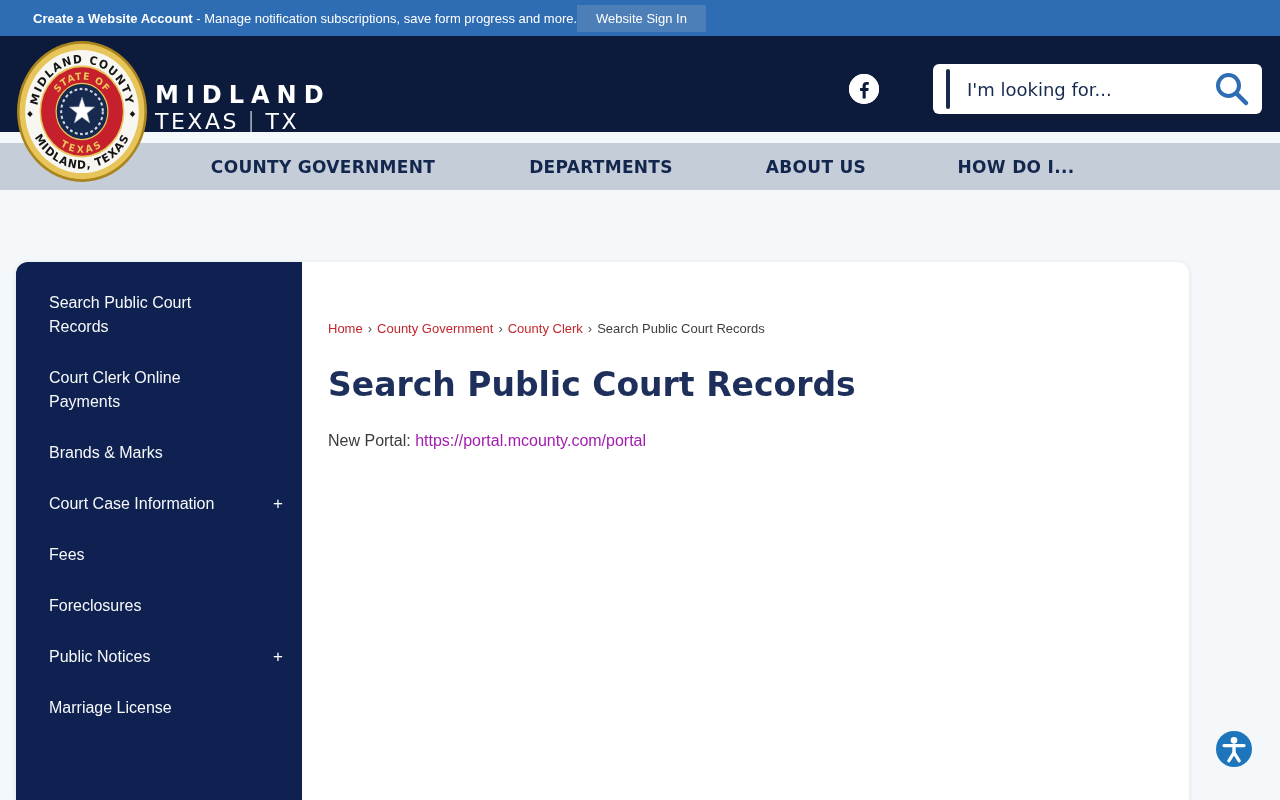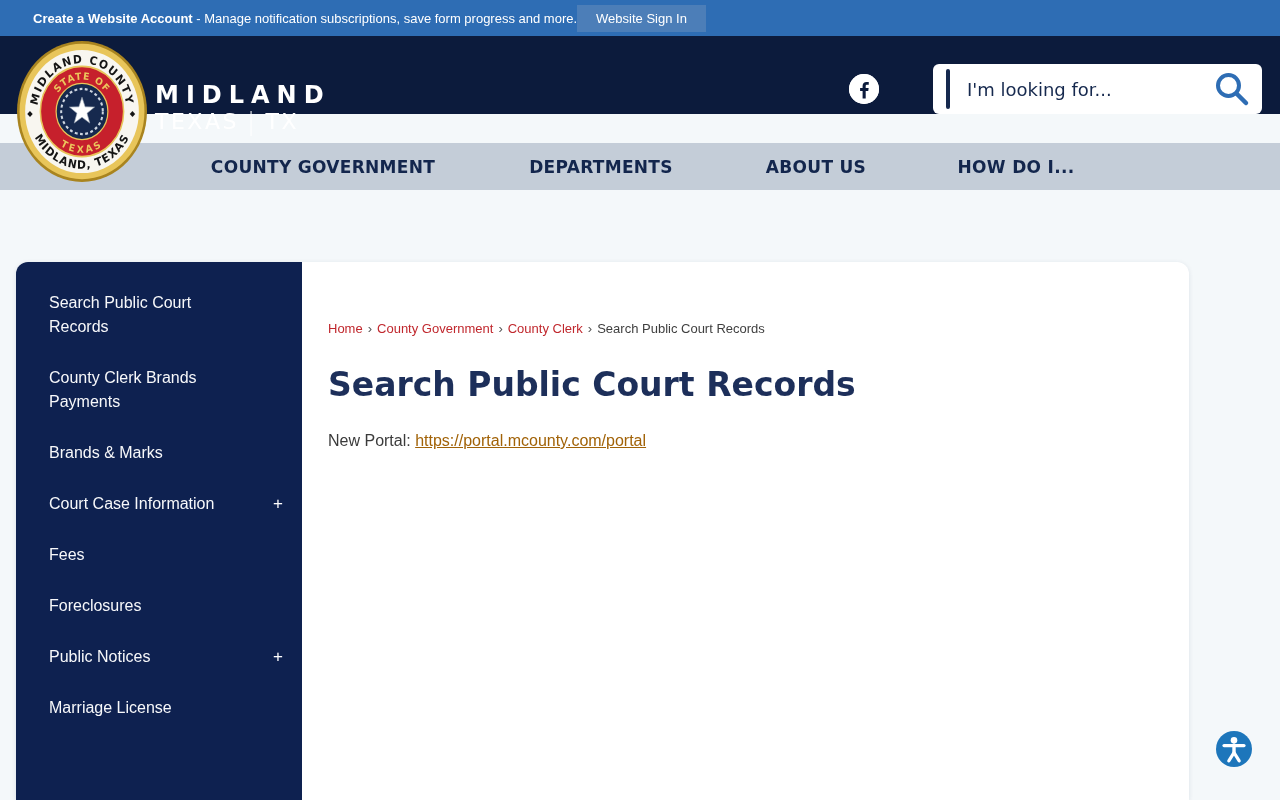--- a/index.html
+++ b/index.html
@@ -18,21 +18,21 @@
   }
   .topbar-text { margin-left:33px; font-size:13px; color:#fff; }
   .promo-link { font-weight:bold; color:#fff; cursor:pointer; }
   .signin-btn {
     height:27px; background:#4c7eb8; color:#fff; font-size:13px;
     display:flex; align-items:center; padding:0 19px; margin-right:34px;
     cursor:pointer; border:none;
   }
 
   
-  .header { position:absolute; top:36px; left:0; right:0; height:78px; background:#0c1b3c; }
+  .header { position:absolute; top:36px; left:0; right:0; height:96px; background:#0c1b3c; }
   .seal { position:absolute; left:16px; top:40px; width:132px; height:143px; z-index:20; }
   .logo-text { position:absolute; left:155px; top:46px; color:#fff; font-family:"DejaVu Sans", sans-serif; }
   .logo-line1 { font-size:24px; font-weight:bold; letter-spacing:7px; line-height:26px; }
   .logo-line2 { font-size:22px; font-weight:500; letter-spacing:2.5px; line-height:26px; margin-top:1px; display:flex; align-items:center; }
   .logo-divider { font-weight:100; opacity:.85; margin:0 8px; font-size:24px; }
   .fb-badge {
     position:absolute; left:849px; top:38px; width:30px; height:30px;
     border-radius:50%; background:#fff; cursor:pointer;
     display:flex; align-items:center; justify-content:center;
   }
@@ -79,21 +79,21 @@
   .main { position:absolute; left:286px; top:0; right:0; padding:27px 40px 0 26px; }
   .breadcrumb { font-size:13px; line-height:16px;margin-top:32px; }
   .crumb-link { color:#c0272d; cursor:pointer; }
   .crumb-sep { color:#555; margin:0 5px; }
   .crumb-current { color:#3f3f3f; }
   .page-title {
     margin:28px 0 0 0; font-family:"DejaVu Sans", sans-serif;
     font-size:33px; font-weight:bold; color:#1d2f5a; line-height:40px;
   }
   .portal-line { margin-top:27px; font-size:16px; color:#3b3b3b; }
-  .portal-link { color:#a16207; text-decoration:underline; cursor:pointer; }
+  .portal-link { color:#a21caf; cursor:pointer; }
 
   
   .access-btn {
     position:absolute; left:1216px; top:731px; width:36px; height:36px;
     border-radius:50%; padding:0; border:none; background:transparent;
     cursor:pointer; z-index:30;
   }
 </style>
 </head>
 <body>
@@ -171,21 +171,21 @@
   <span class="nav-item" style="left:1016px">HOW DO I...</span>
 </nav>
 
 <div class="card">
 
   <aside class="sidebar">
     <a class="side-item">
       <span class="side-label">Search Public Court Records</span>
     </a>
     <a class="side-item">
-      <span class="side-label">County Clerk Brands Payments</span>
+      <span class="side-label">Court Clerk Online Payments</span>
     </a>
     <a class="side-item">
       <span class="side-label">Brands &amp; Marks</span>
     </a>
     <a class="side-item">
       <span class="side-label">Court Case Information</span>
       <span class="side-plus">+</span>
     </a>
     <a class="side-item">
       <span class="side-label">Fees</span>

